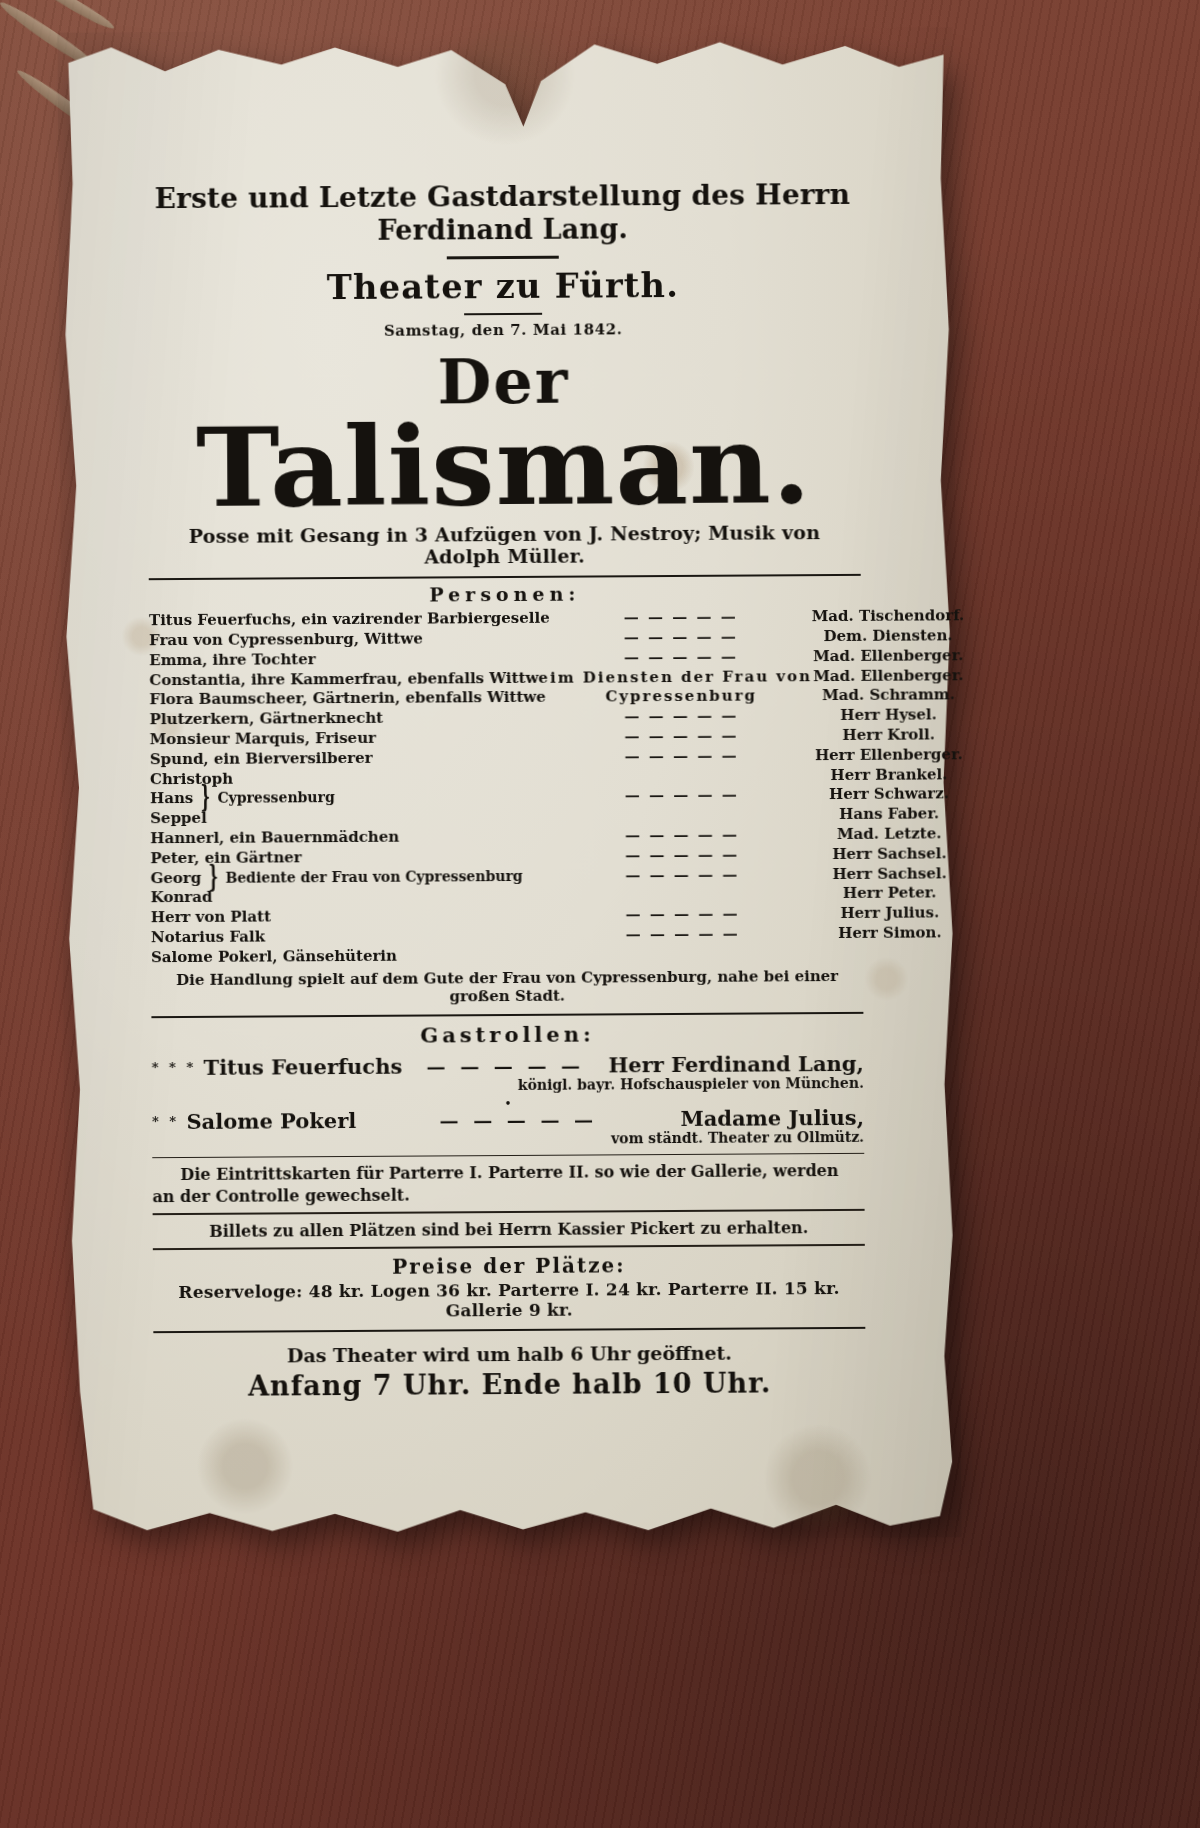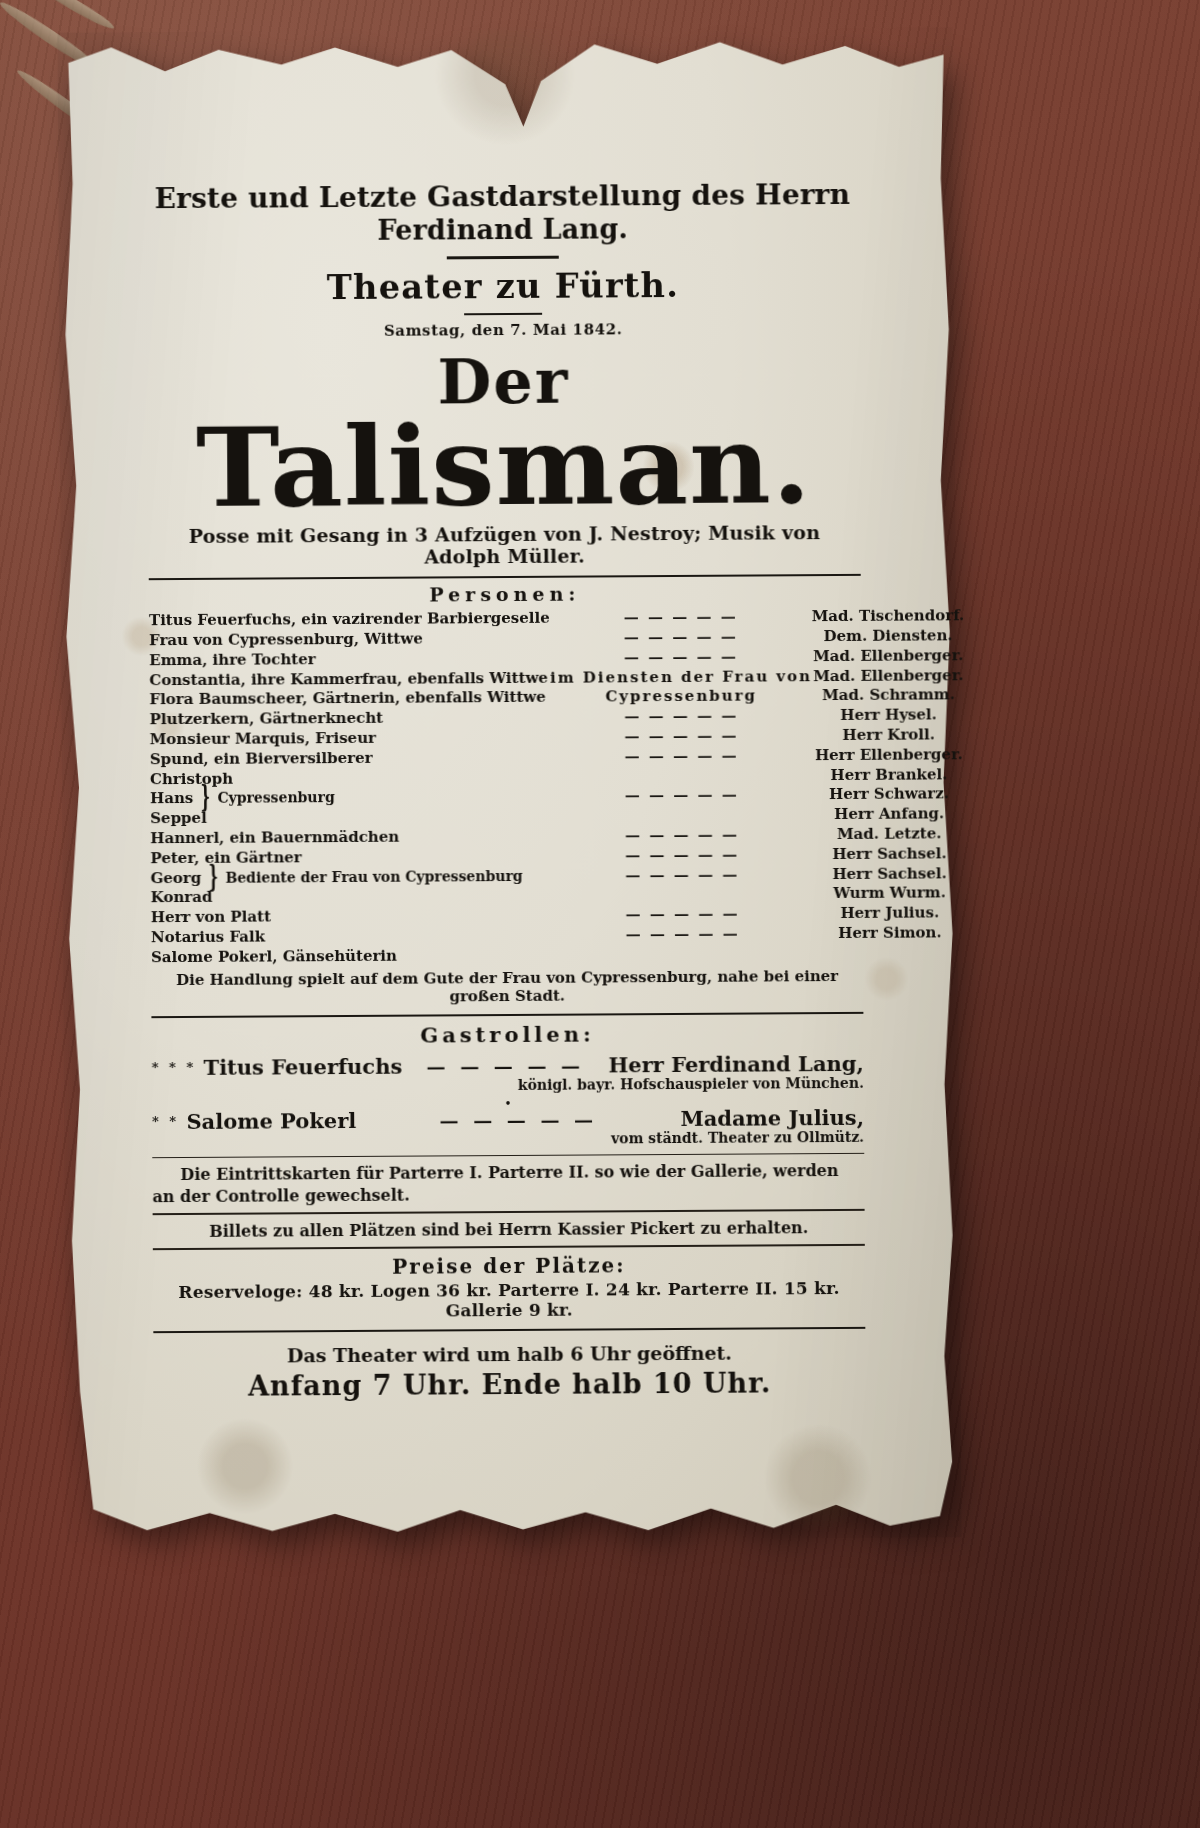--- a/index.html
+++ b/index.html
@@ -377,21 +377,21 @@
               <span>Hans</span>
               <span class="brace">}</span>
               <span class="grp-label">Cypressenburg</span>
             </td>
             <td class="dash">—  —  —  —  —</td>
             <td class="actor">Herr Schwarz.</td>
           </tr>
           <tr>
             <td class="role">Seppel</td>
             <td class="dash"></td>
-            <td class="actor">Herr Anfang.</td>
+            <td class="actor">Hans Faber.</td>
           </tr>
           <tr>
             <td class="role">Hannerl, ein Bauernmädchen</td>
             <td class="dash">—  —  —  —  —</td>
             <td class="actor">Mad. Letzte.</td>
           </tr>
           <tr>
             <td class="role">Peter, ein Gärtner</td>
             <td class="dash">—  —  —  —  —</td>
             <td class="actor">Herr Sachsel.</td>
@@ -401,21 +401,21 @@
               <span>Georg</span>
               <span class="brace">}</span>
               <span class="grp-label">Bediente der Frau von Cypressenburg</span>
             </td>
             <td class="dash">—  —  —  —  —</td>
             <td class="actor">Herr Sachsel.</td>
           </tr>
           <tr>
             <td class="role">Konrad</td>
             <td class="dash"></td>
-            <td class="actor">Wurm Wurm.</td>
+            <td class="actor">Herr Peter.</td>
           </tr>
           <tr>
             <td class="role">Herr von Platt</td>
             <td class="dash">—  —  —  —  —</td>
             <td class="actor">Herr Julius.</td>
           </tr>
           <tr>
             <td class="role">Notarius Falk</td>
             <td class="dash">—  —  —  —  —</td>
             <td class="actor">Herr Simon.</td>

